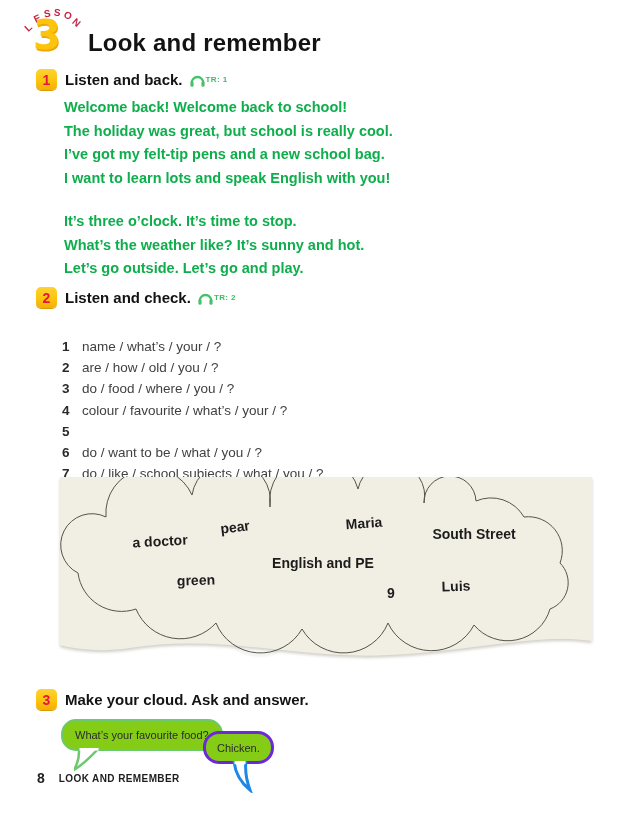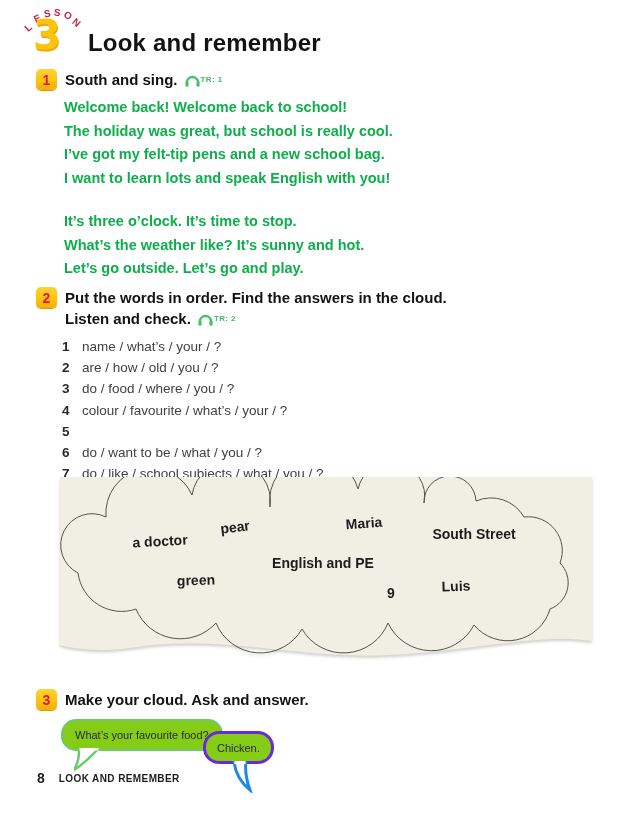--- a/index.html
+++ b/index.html
@@ -93,21 +93,21 @@
       <span style="left:30px; top:1px;  transform:rotate(7deg);">S</span>
       <span style="left:40px; top:4px;  transform:rotate(24deg);">O</span>
       <span style="left:49px; top:11px; transform:rotate(41deg);">N</span>
     </div>
     <div class="lesson-number">3</div>
   </div>
   <h1 class="page-title">Look and remember</h1>
 
   <div class="ex-header" style="left:36px; top:69px;">
     <span class="num-badge">1</span>
-    <span class="ex-title"><span>South and sing.</span><span class="track-ref">
+    <span class="ex-title"><span>Listen and back.</span><span class="track-ref">
           <svg width="17" height="15" viewBox="0 0 20 18">
             <path d="M3 13 a7 7 0 0 1 14 0" fill="none" stroke="#46c06a" stroke-width="2.8"></path>
             <rect x="1.5" y="11" width="3.8" height="6.6" rx="1.8" fill="#46c06a"></rect>
             <rect x="14.7" y="11" width="3.8" height="6.6" rx="1.8" fill="#46c06a"></rect>
           </svg>
           <span class="track-label">TR: 1</span>
         </span></span>
   </div>
 
   <div class="song">
@@ -120,21 +120,20 @@
     <div class="stanza2">
       <p>It’s three o’clock. It’s time to stop.</p>
       <p>What’s the weather like? It’s sunny and hot.</p>
       <p>Let’s go outside. Let’s go and play.</p>
     </div>
   </div>
 
   <div class="ex-header" style="left:36px; top:287px;">
     <span class="num-badge">2</span>
     <span class="ex-title">
-      <span style="display:block;">Put the words in order. Find the answers in the cloud.</span>
       <span style="display:block;"><span>Listen and check.</span><span class="track-ref">
             <svg width="17" height="15" viewBox="0 0 20 18">
               <path d="M3 13 a7 7 0 0 1 14 0" fill="none" stroke="#46c06a" stroke-width="2.8"></path>
               <rect x="1.5" y="11" width="3.8" height="6.6" rx="1.8" fill="#46c06a"></rect>
               <rect x="14.7" y="11" width="3.8" height="6.6" rx="1.8" fill="#46c06a"></rect>
             </svg>
             <span class="track-label">TR: 2</span>
           </span></span>
     </span>
   </div>

